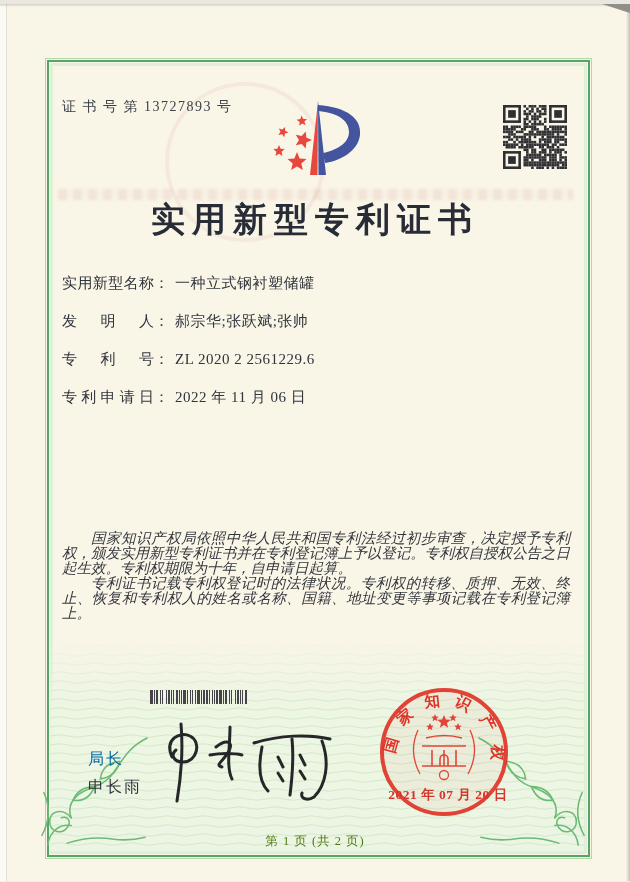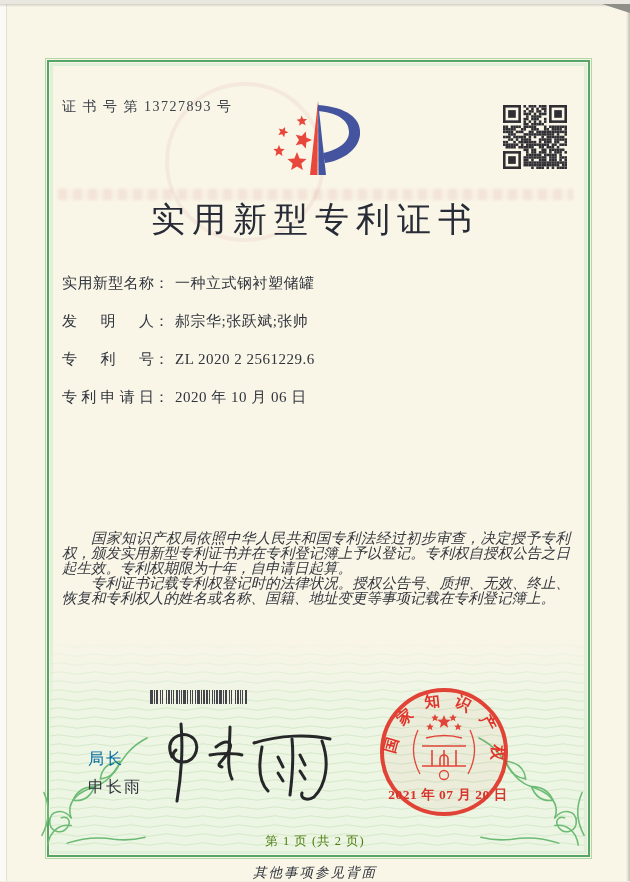--- a/index.html
+++ b/index.html
@@ -17,21 +17,21 @@
   .frame-inner{position:absolute;inset:1px;border:3px solid #e0efd7;}
   
   .wm-circle{position:absolute;left:165px;top:78px;width:152px;height:152px;border-radius:50%;
              border:4px solid rgba(210,120,118,.09);}
   .wm-smudge{position:absolute;left:58px;top:185px;width:515px;height:11px;filter:blur(1.5px);
              background:repeating-linear-gradient(90deg,rgba(204,134,126,.15) 0 9px,rgba(204,134,126,.02) 9px 15px);}
   .cert-no{position:absolute;left:62px;top:94px;font-size:14px;letter-spacing:1.5px;color:#3c4049;}
   .logo{position:absolute;left:265px;top:93px;width:105px;height:85px;}
   .qr{position:absolute;left:503px;top:101px;width:64px;height:64px;}
   .title{position:absolute;left:0;top:193px;width:100%;text-align:center;
-         font-size:34px;font-weight:400;letter-spacing:7px;color:#272c37;}
+         font-size:34px;font-weight:700;letter-spacing:7px;color:#272c37;}
   .frow{position:absolute;left:62px;font-size:15px;line-height:19px;white-space:nowrap;}
   .flabel{display:inline-block;width:92px;text-align:justify;text-align-last:justify;vertical-align:top;}
   .glabel{display:inline-block;vertical-align:top;}
   .fcolon{display:inline-block;margin-right:6px;}
   .fvalue{letter-spacing:.5px;}
   .grant-right{position:absolute;left:313px;top:0;white-space:nowrap;}
   .body-text{position:absolute;left:62px;top:527px;width:508px;font-size:14.5px;line-height:15px;
              text-align:justify;color:#33363d;font-style:italic;}
   .body-text p{margin:0;text-indent:2em;}
   .band{position:absolute;left:50px;top:634px;width:534px;height:213px;
@@ -466,26 +466,26 @@
   <div class="frow" style="top:308px">
     <span class="flabel">发明人</span><span class="fcolon">：</span><span class="fvalue">郝宗华;张跃斌;张帅</span>
   </div>
   <div class="frow" style="top:270px">
     <span class="flabel">实用新型名称</span><span class="fcolon">：</span><span class="fvalue">一种立式钢衬塑储罐</span>
   </div>
   <div class="frow" style="top:346px">
     <span class="flabel">专利号</span><span class="fcolon">：</span><span class="fvalue">ZL 2020 2 2561229.6</span>
   </div>
   <div class="frow" style="top:384px">
-    <span class="flabel">专利申请日</span><span class="fcolon">：</span><span class="fvalue">2020 年 10 月 06 日</span>
+    <span class="flabel">专利申请日</span><span class="fcolon">：</span><span class="fvalue">2022 年 11 月 06 日</span>
   </div>
 
   <div class="body-text">
     <p>国家知识产权局依照中华人民共和国专利法经过初步审查，决定授予专利权，颁发实用新型专利证书并在专利登记簿上予以登记。专利权自授权公告之日起生效。专利权期限为十年，自申请日起算。</p>
-    <p>专利证书记载专利权登记时的法律状况。授权公告号、质押、无效、终止、恢复和专利权人的姓名或名称、国籍、地址变更等事项记载在专利登记簿上。</p>
+    <p>专利证书记载专利权登记时的法律状况。专利权的转移、质押、无效、终止、恢复和专利权人的姓名或名称、国籍、地址变更等事项记载在专利登记簿上。</p>
   </div>
 
   <svg class="barcode" id="bar-svg" viewBox="0 0 97 14">
       <rect x="0" y="0" width="3" height="14" fill="#44444a"></rect>
       <rect x="4" y="0" width="1" height="14" fill="#44444a"></rect>
       <rect x="6" y="0" width="2" height="14" fill="#44444a"></rect>
       <rect x="10" y="0" width="1" height="14" fill="#44444a"></rect>
       <rect x="12" y="0" width="1" height="14" fill="#44444a"></rect>
       <rect x="16" y="0" width="1" height="14" fill="#44444a"></rect>
       <rect x="18" y="0" width="2" height="14" fill="#44444a"></rect>
@@ -562,20 +562,19 @@
       <path d="M50,86 H94"></path>
       <path d="M68,86 v-7 a4,4 0 0 1 8,0 v7"></path>
       <path d="M46,50 Q36,72 48,94" stroke-width="1.3"></path>
       <path d="M98,50 Q108,72 96,94" stroke-width="1.3"></path>
       <circle cx="72" cy="95" r="4.5" stroke-width="1.3"></circle>
     </g>
   </svg>
   <div class="seal-date">2021 年 07 月 20 日</div>
 
   <div class="page-info">第 1 页 (共 2 页)</div>
-  <div class="back-note">其他事项参见背面</div>
 
   <div class="edge-left"></div>
   <div class="edge-right"></div>
   <div class="edge-top"></div>
   <div class="edge-corner"></div>
   <div class="edge-bottom"></div>
 </div>
 
 </body></html>

